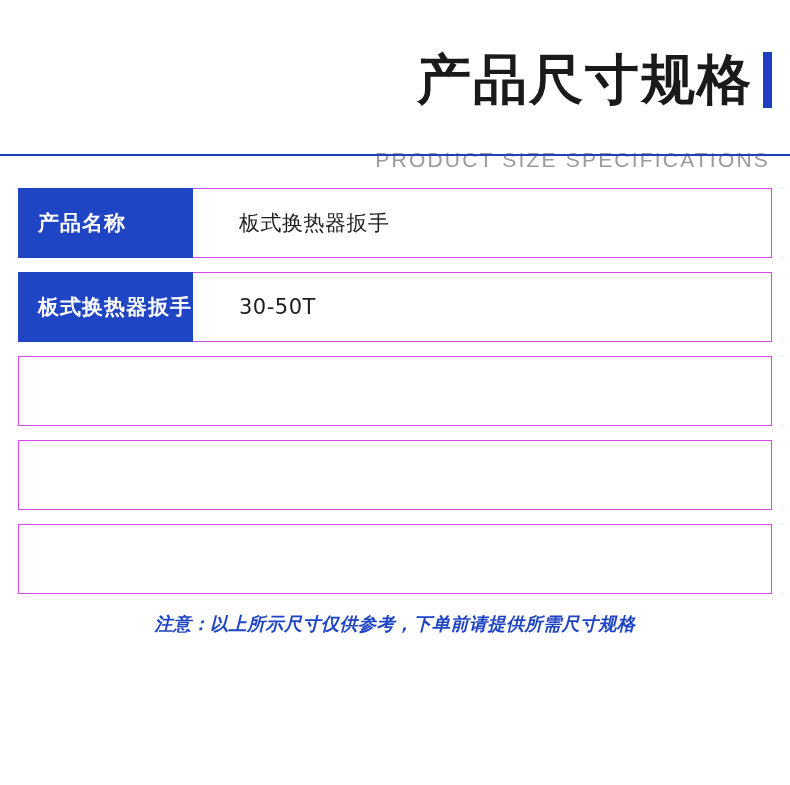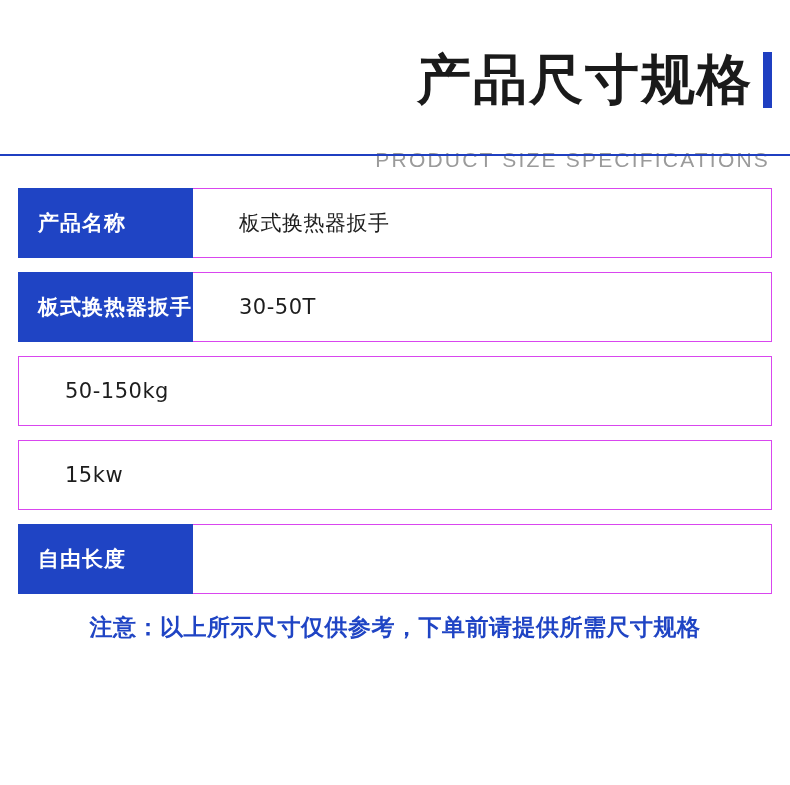--- a/index.html
+++ b/index.html
@@ -103,24 +103,25 @@
     color: #1d1d1d;
     font-family: "DejaVu Sans", "Liberation Sans", sans-serif;
     letter-spacing: 0.5px;
   }
 
   
   .note {
     margin: 18px 18px 0 18px;
     text-align: center;
     color: #1f44c4;
-    font-size: 23px;
+    font-size: 18px;
     font-weight: 700;
     font-family: "DejaVu Sans", "Liberation Sans", sans-serif;
     letter-spacing: 0.5px;
+    font-style: italic;
   }
 </style>
 </head>
 <body>
 
 <div class="page">
 
   <div class="header">
     <div class="header-title-row">
       <div class="header-title">产品尺寸规格</div>
@@ -136,28 +137,25 @@
       <div class="spec-label">产品名称</div>
       <div class="spec-value">板式换热器扳手</div>
     </div>
 
     <div class="spec-row">
       <div class="spec-label">板式换热器扳手</div>
       <div class="spec-value">30-50T</div>
     </div>
 
     <div class="spec-row">
-      <div class="spec-value">50-150kg</div>
     </div>
 
     <div class="spec-row">
-      <div class="spec-value">15kw</div>
     </div>
 
     <div class="spec-row">
-      <div class="spec-label">自由长度</div>
     </div>
 
   </div>
 
   <div class="note">注意：以上所示尺寸仅供参考，下单前请提供所需尺寸规格</div>
 
 </div>
 
 </body></html>

